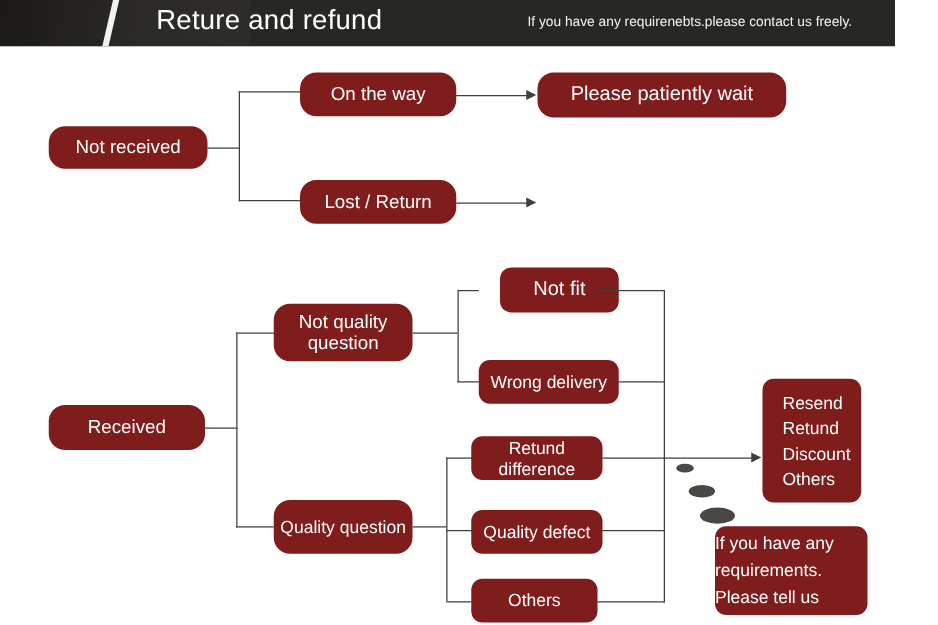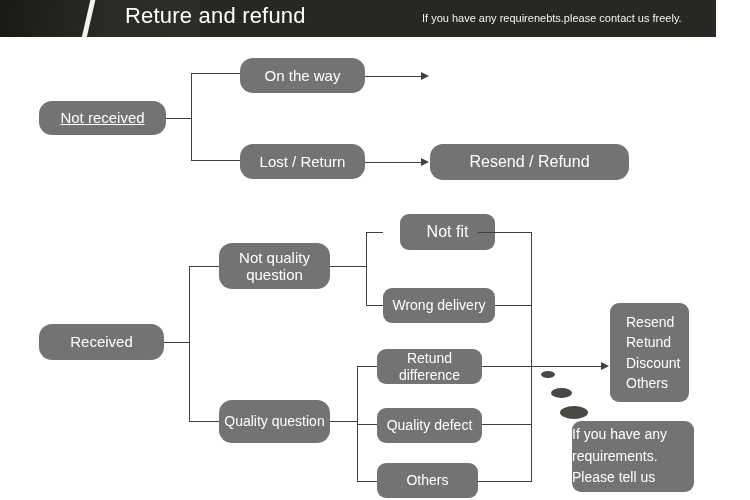--- a/index.html
+++ b/index.html
@@ -54,21 +54,21 @@
     position: absolute;
     left: 422px; top: 12px;
     font-size: 11px;
     color: #f4f4f0;
     white-space: nowrap;
   }
 
   
   .node {
     position: absolute;
-    background: #737373;
+    background: #7f1d1d;
     color: #ffffff;
     border-radius: 11px;
     display: flex;
     align-items: center;
     justify-content: center;
     text-align: center;
     box-sizing: border-box;
     line-height: 1.16;
     white-space: pre-line;
   }
@@ -104,36 +104,36 @@
 
 <div id="page">
 
   <div class="header">
     <div class="header-sheen"></div>
     <div class="header-slash"></div>
     <div class="header-title">Reture and refund</div>
     <div class="header-sub">If you have any requirenebts.please contact us freely.</div>
   </div>
 
-  <div class="node pill" style="left:39px; top:101px; width:127px; height:34px; font-size:15px;text-decoration:underline;">Not received</div>
+  <div class="node pill" style="left:39px; top:101px; width:127px; height:34px; font-size:15px;">Not received</div>
 
   <div class="hline" style="left:166px; top:118px; width:26px;"></div>
   <div class="vline" style="left:191px; top:73px; height:88px;"></div>
   <div class="hline" style="left:191px; top:73px; width:49px;"></div>
   <div class="hline" style="left:191px; top:160px; width:49px;"></div>
 
   <div class="node pill" style="left:240px; top:58px; width:125px; height:35px; font-size:15px;">On the way</div>
   <div class="node pill" style="left:240px; top:144px; width:125px; height:35px; font-size:15px;">Lost / Return</div>
 
   <div class="hline" style="left:365px; top:76px; width:58px;"></div>
   <div class="arrow-head" style="left:421px; top:72px;"></div>
   <div class="hline" style="left:365px; top:162px; width:58px;"></div>
   <div class="arrow-head" style="left:421px; top:158px;"></div>
 
-  <div class="node pill" style="left:430px; top:144px; width:199px; height:36px; font-size:16px;">Resend / Refund</div>
+  <div class="node pill" style="left:430px; top:58px; width:199px; height:36px; font-size:16px;">Please patiently wait</div>
 
   <div class="node pill" style="left:39px; top:324px; width:125px; height:36px; font-size:15px;">Received</div>
 
   <div class="hline" style="left:164px; top:342px; width:26px;"></div>
   <div class="vline" style="left:189px; top:266px; height:156px;"></div>
   <div class="hline" style="left:189px; top:266px; width:30px;"></div>
   <div class="hline" style="left:189px; top:421px; width:30px;"></div>
 
   <div class="node pill" style="left:219px; top:243px; width:111px; height:46px; font-size:15px;">Not quality
 question</div>

